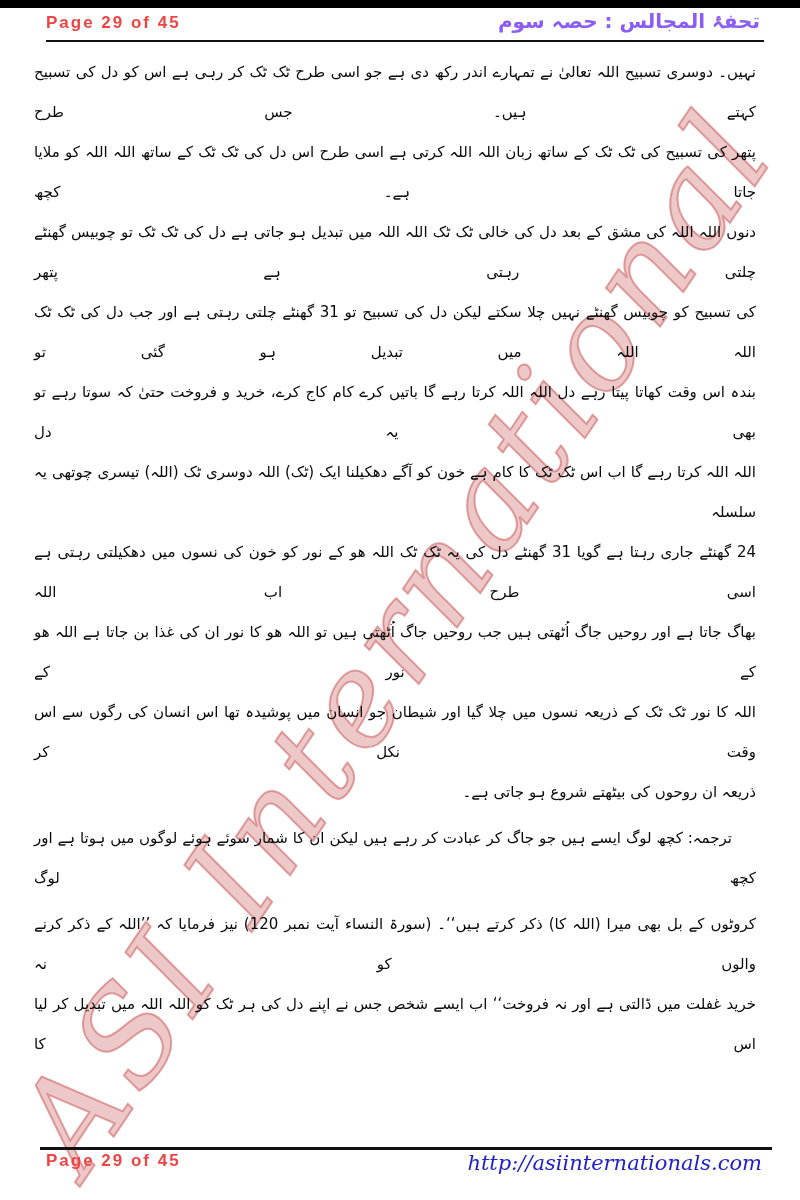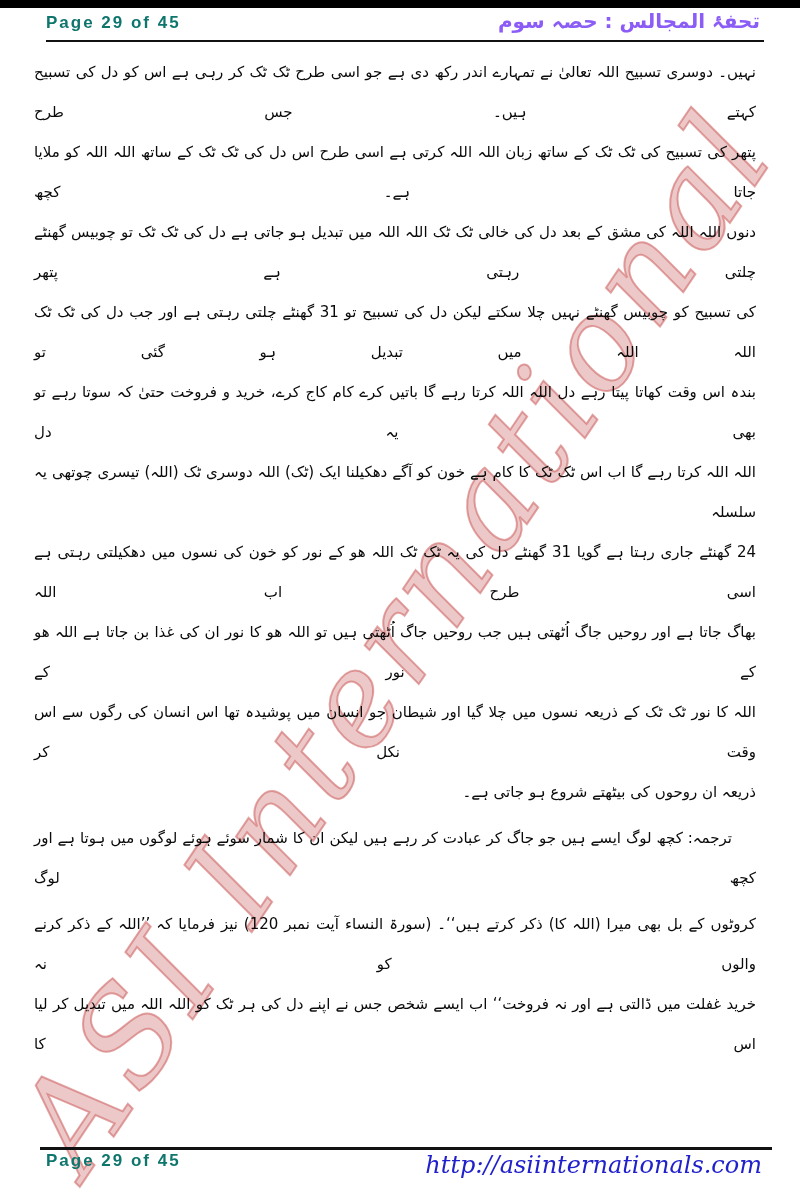--- a/index.html
+++ b/index.html
@@ -22,21 +22,21 @@
   }
 
   .header {
     position: absolute; top: 9px; left: 46px; right: 40px;
     display: flex; justify-content: space-between; align-items: flex-end;
     z-index: 3;
   }
   .page-label {
     font-family: "Liberation Sans", sans-serif;
     font-weight: bold; font-size: 17px; letter-spacing: 2px;
-    color: #0f766e;
+    color: #ef4444;
   }
   .title-urdu {
     direction: rtl;
     font-size: 20px; font-weight: bold;
     color: #8b5cf6;
   }
   .header-rule {
     position: absolute; top: 40px; left: 46px; right: 36px;
     border-top: 2px solid #111; z-index: 3;
   }
@@ -70,21 +70,21 @@
     position: absolute; top: 1147px; left: 40px; right: 28px;
     border-top: 3px solid #111; z-index: 3;
   }
   .footer {
     position: absolute; top: 1151px; left: 46px; right: 38px;
     display: flex; justify-content: space-between; align-items: flex-start;
     z-index: 3;
   }
   .site-url {
     font-family: "DejaVu Serif", serif; font-style: italic;
-    font-size: 24px; color: #2121cc; text-decoration: none; text-align: center;
+    font-size: 21px; color: #2121cc; text-decoration: none; text-align: center;
   }
 </style>
 </head>
 <body>
 
 <div class="page">
 
   <div class="top-bar"></div>
 
   <div class="header">

